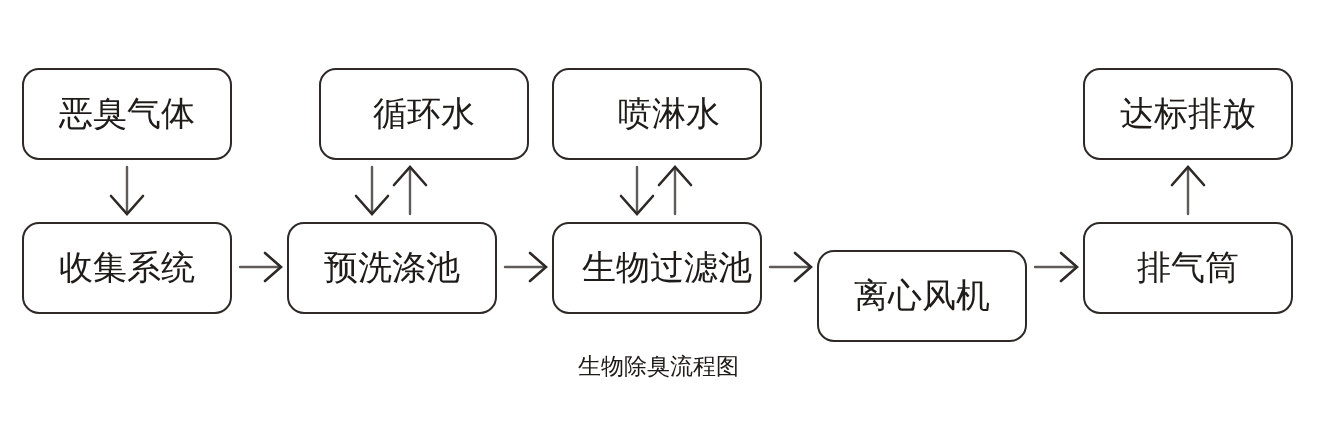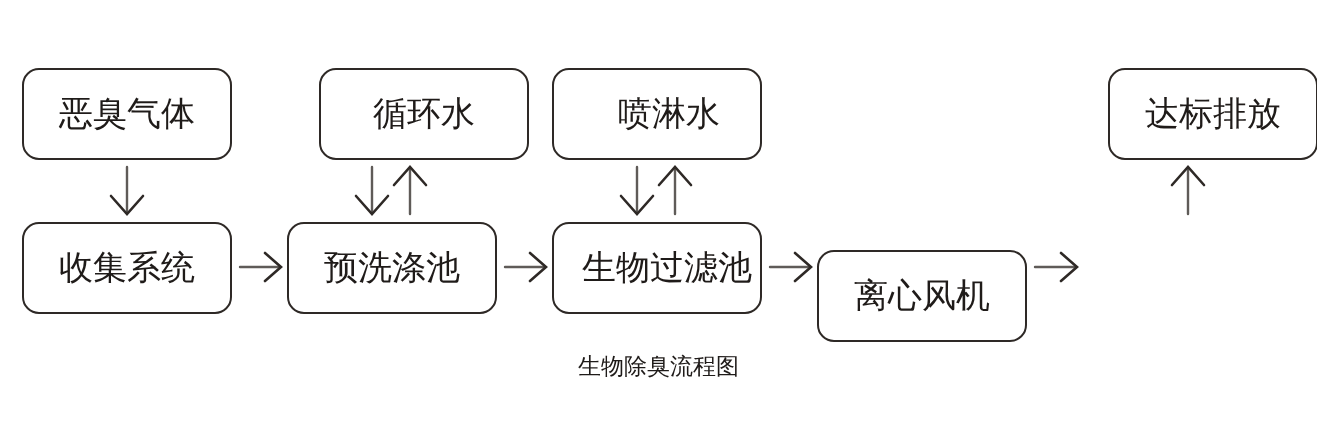--- a/index.html
+++ b/index.html
@@ -67,22 +67,23 @@
       <path d="M 795 253 L 811 267 L 795 281" stroke="#2e2926" stroke-width="2.6" fill="none" stroke-linecap="round"></path>
       <path d="M 1035 267 L 1075 267" stroke="#5f5b58" stroke-width="2.4" fill="none" stroke-linecap="round"></path>
       <path d="M 1061 253 L 1077 267 L 1061 281" stroke="#2e2926" stroke-width="2.6" fill="none" stroke-linecap="round"></path>
       <path d="M 1188 214 L 1188 169" stroke="#5f5b58" stroke-width="2.4" fill="none" stroke-linecap="round"></path>
       <path d="M 1172 185 L 1188 167 L 1204 185" stroke="#2e2926" stroke-width="2.6" fill="none" stroke-linecap="round"></path>
     </svg>
 
   <div class="node" style="left:22px;   top:68px;">恶臭气体</div>
   <div class="node" style="left:287px;  top:68px;margin-left:32px;">循环水</div>
   <div class="node" style="left:552px;  top:68px;padding-left:24px;">喷淋水</div>
-  <div class="node" style="left:1108px; top:68px;">达标排放</div>
+  <div class="node" style="left:1083px; top:68px;">达标排放</div>
 
   <div class="node" style="left:287px;  top:222px;">预洗涤池</div>
   <div class="node" style="left:22px;   top:222px;">收集系统</div>
   <div class="node" style="left:552px;  top:222px;padding-left:20px;">生物过滤池</div>
   <div class="node" style="left:817px;  top:222px;margin-top:28px;">离心风机</div>
+  <div class="node" style="left:1083px; top:222px;">排气筒</div>
 
   <div class="caption">生物除臭流程图</div>
 
 </div>
 
 </body></html>

